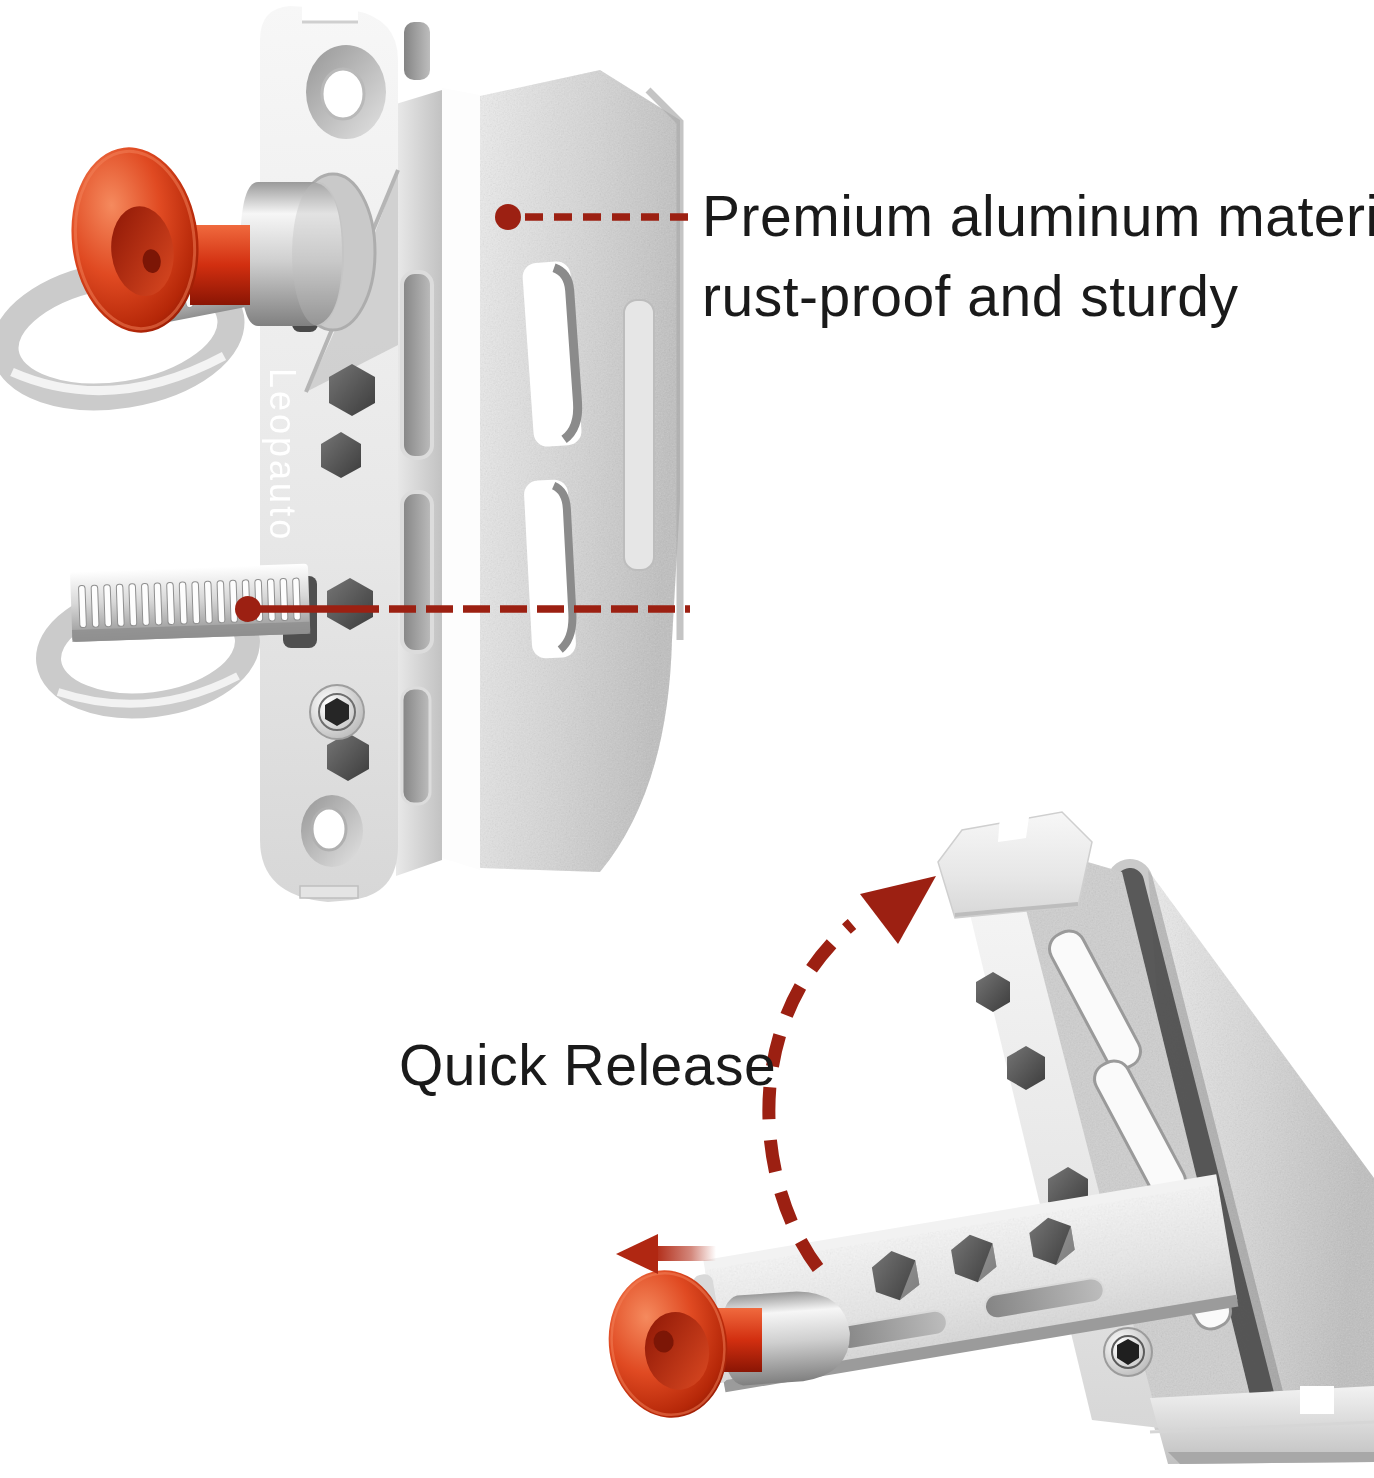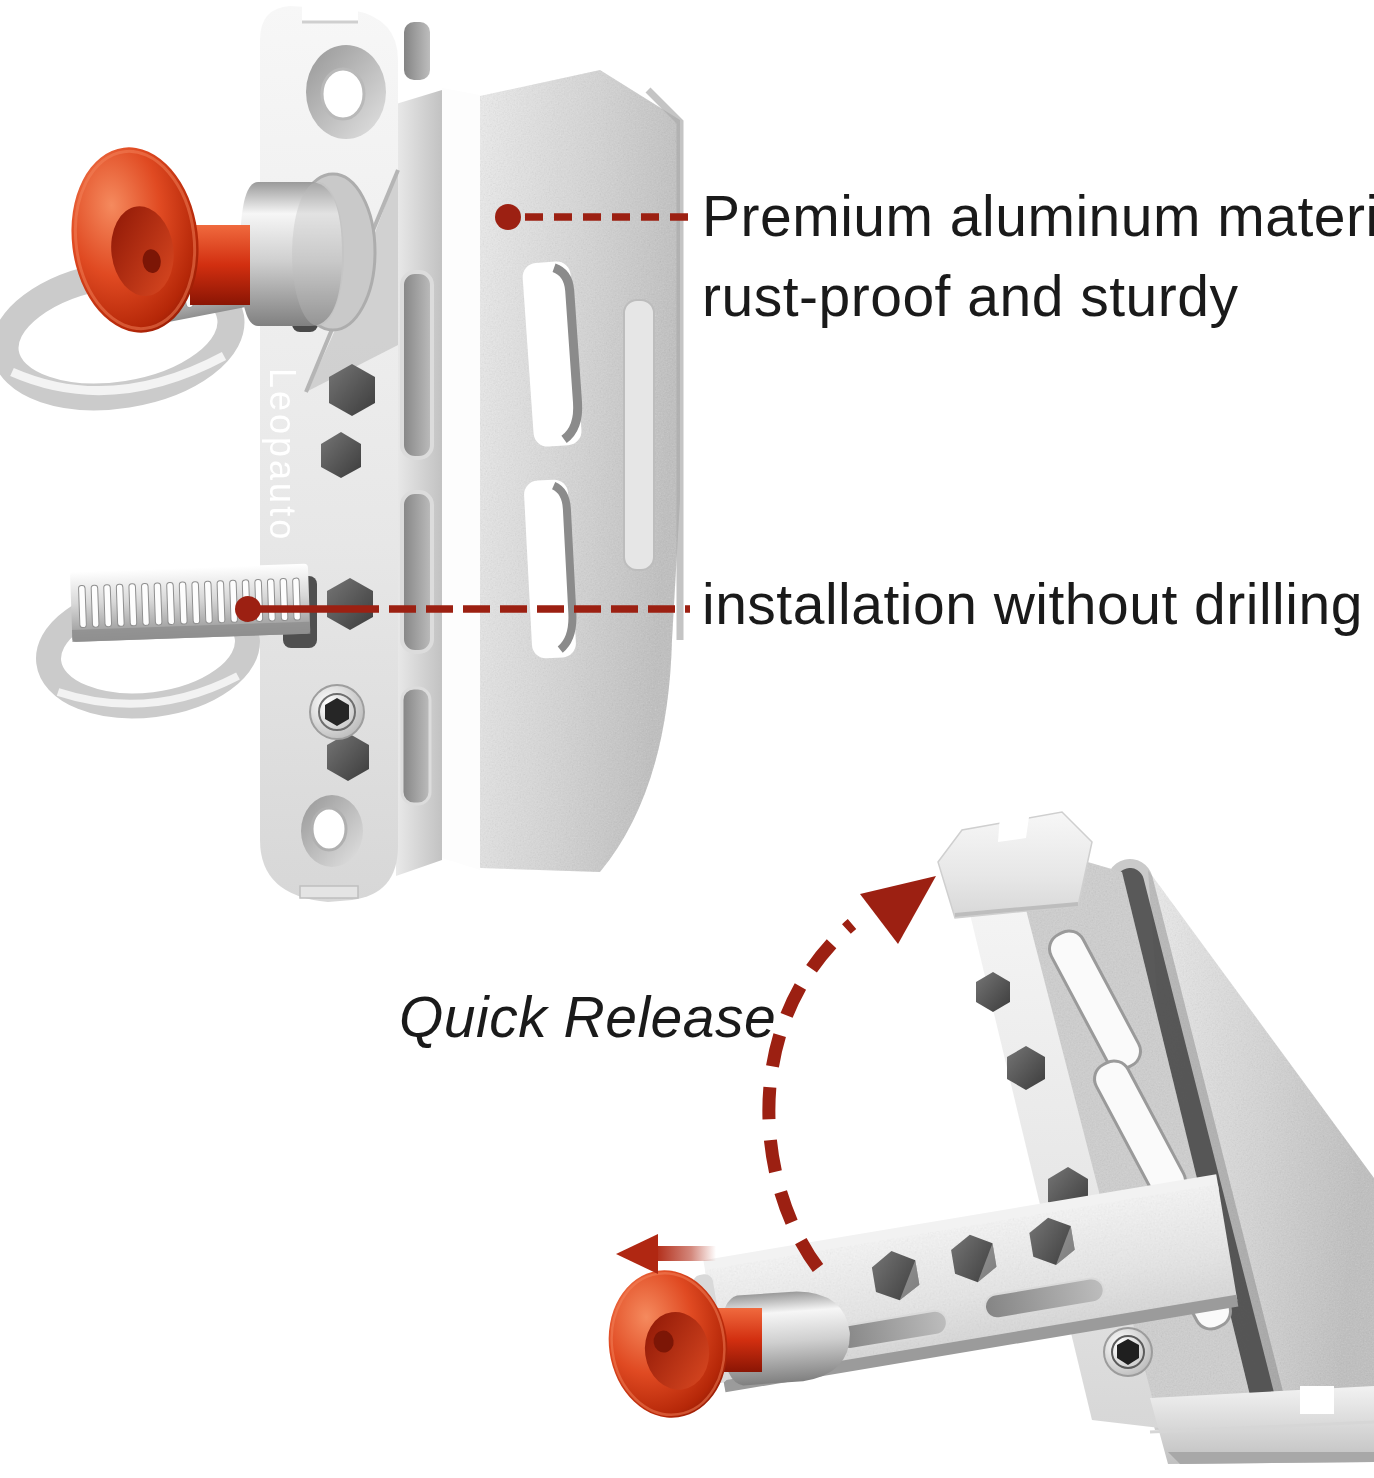--- a/index.html
+++ b/index.html
@@ -3,21 +3,21 @@
 <meta charset="utf-8">
 <style>
   html,body{margin:0;padding:0;background:#fff;}
   #stage{position:relative;width:1374px;height:1478px;background:#fff;overflow:hidden;
          font-family:"Liberation Sans",sans-serif;}
   #art{position:absolute;left:0;top:0;width:1374px;height:1478px;}
   .note{position:absolute;color:#1a1a1a;font-size:57px;line-height:80px;letter-spacing:0.5px;white-space:nowrap;}
   .note div{height:80px;}
   #note-material{left:702px;top:176px;}
   #note-clamp{left:702px;top:564px;}
-  #note-quick{left:399px;top:986px;line-height:62px;font-style:italic;}
+  #note-quick{left:399px;top:1034px;line-height:62px;}
 </style>
 </head>
 <body>
 
 <div id="stage">
 
 <svg id="art" viewBox="0 0 1374 1478">
   <defs>
     <linearGradient id="gradPlate" x1="0" y1="0" x2="0" y2="1">
       <stop offset="0" stop-color="#f7f7f7"></stop>
@@ -306,17 +306,16 @@
     <rect x="654" y="1246" width="62" height="15" fill="url(#gradArrowFade)"></rect>
   </g>
 </svg>
 
   <div class="note" id="note-material">
     <div>Premium aluminum material,</div>
     <div>rust-proof and sturdy</div>
   </div>
 
   <div class="note" id="note-clamp">
-    <div>installation without drilling</div>
   </div>
 
   <div class="note" id="note-quick">Quick Release</div>
 </div>
 
 </body></html>

